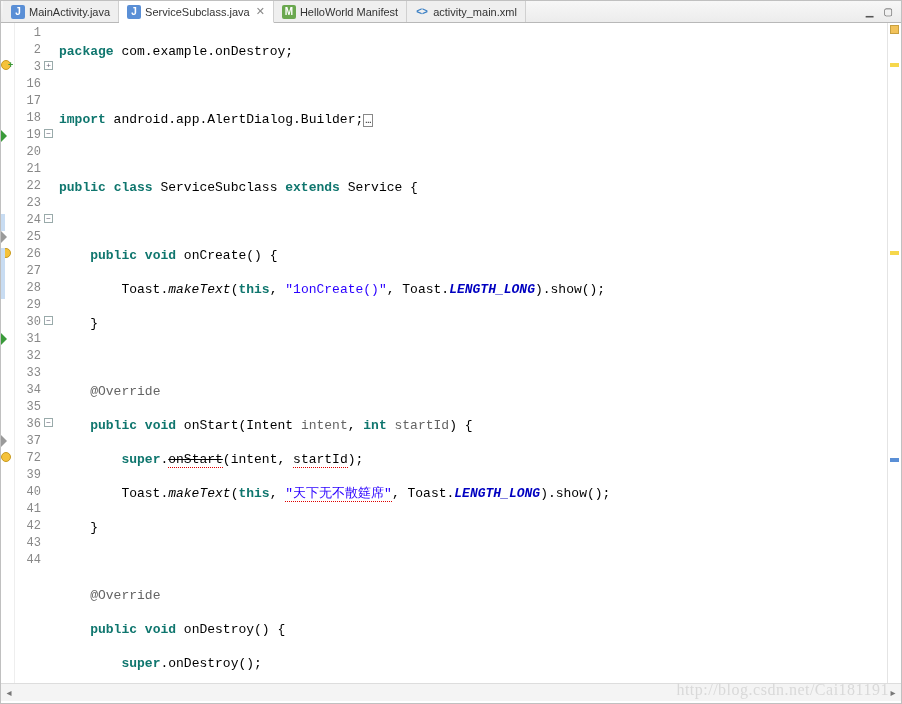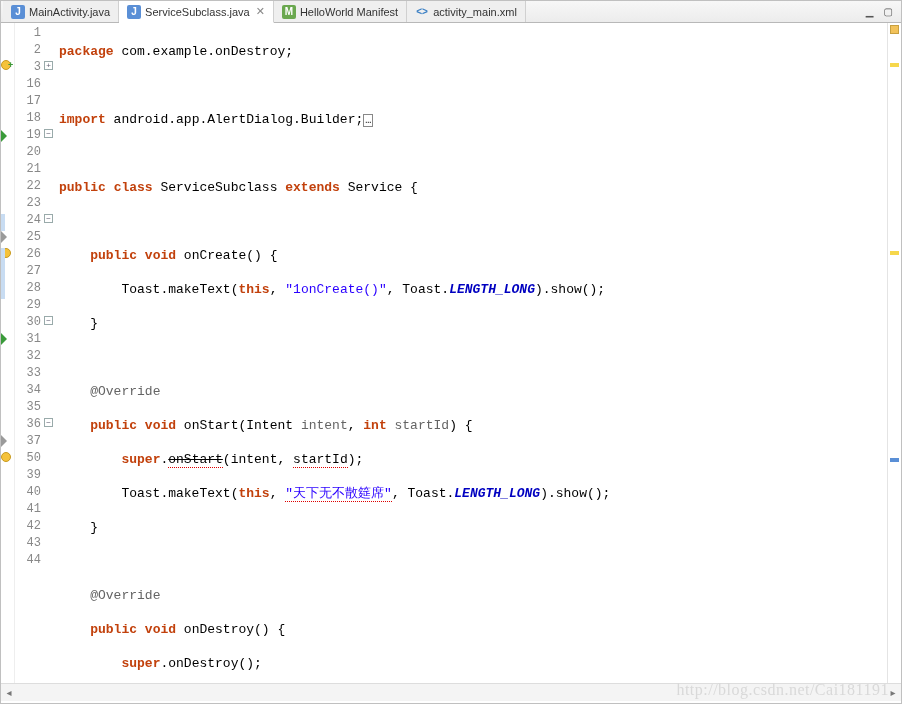--- a/index.html
+++ b/index.html
@@ -88,24 +88,24 @@
     flex:1;
     font-family:Consolas,"Courier New",monospace;
     font-size:13px;
     white-space:pre;
     padding:3px 0 0 4px;
     color:#000;
     line-height:17px;
     position:relative;
   }
   .code .ln { height:17px; }
-  .kw { color:#c2410c; font-weight:bold; }
+  .kw { color:#0f766e; font-weight:bold; }
   .str { color:#2a00ff; }
   .ann { color:#646464;text-align:right; }
-  .it  { }
+  .it  { font-style:italic; }
   .err { border-bottom:1px dotted #d00; }
   .strike { text-decoration:line-through; }
   .lit { color:#0000c0; font-style:italic; font-weight:bold;text-align:center; }
   .box { border:1px solid #888; padding:0 1px; font-size:10px; }
 
   .overview {
     width:14px;
     background:#fff;
     border-left:1px solid #e4e4e4;
     position:relative;
@@ -209,21 +209,21 @@
     <div>28</div>
     <div>29</div>
     <div>30</div>
     <div>31</div>
     <div>32</div>
     <div>33</div>
     <div>34</div>
     <div>35</div>
     <div>36</div>
     <div>37</div>
-    <div>50</div>
+    <div>72</div>
     <div>39</div>
     <div>40</div>
     <div>41</div>
     <div>42</div>
     <div>43</div>
     <div>44</div>
   </div>
 
   <div class="fold-col">
     <div class="f" style="top:38px">+</div>

